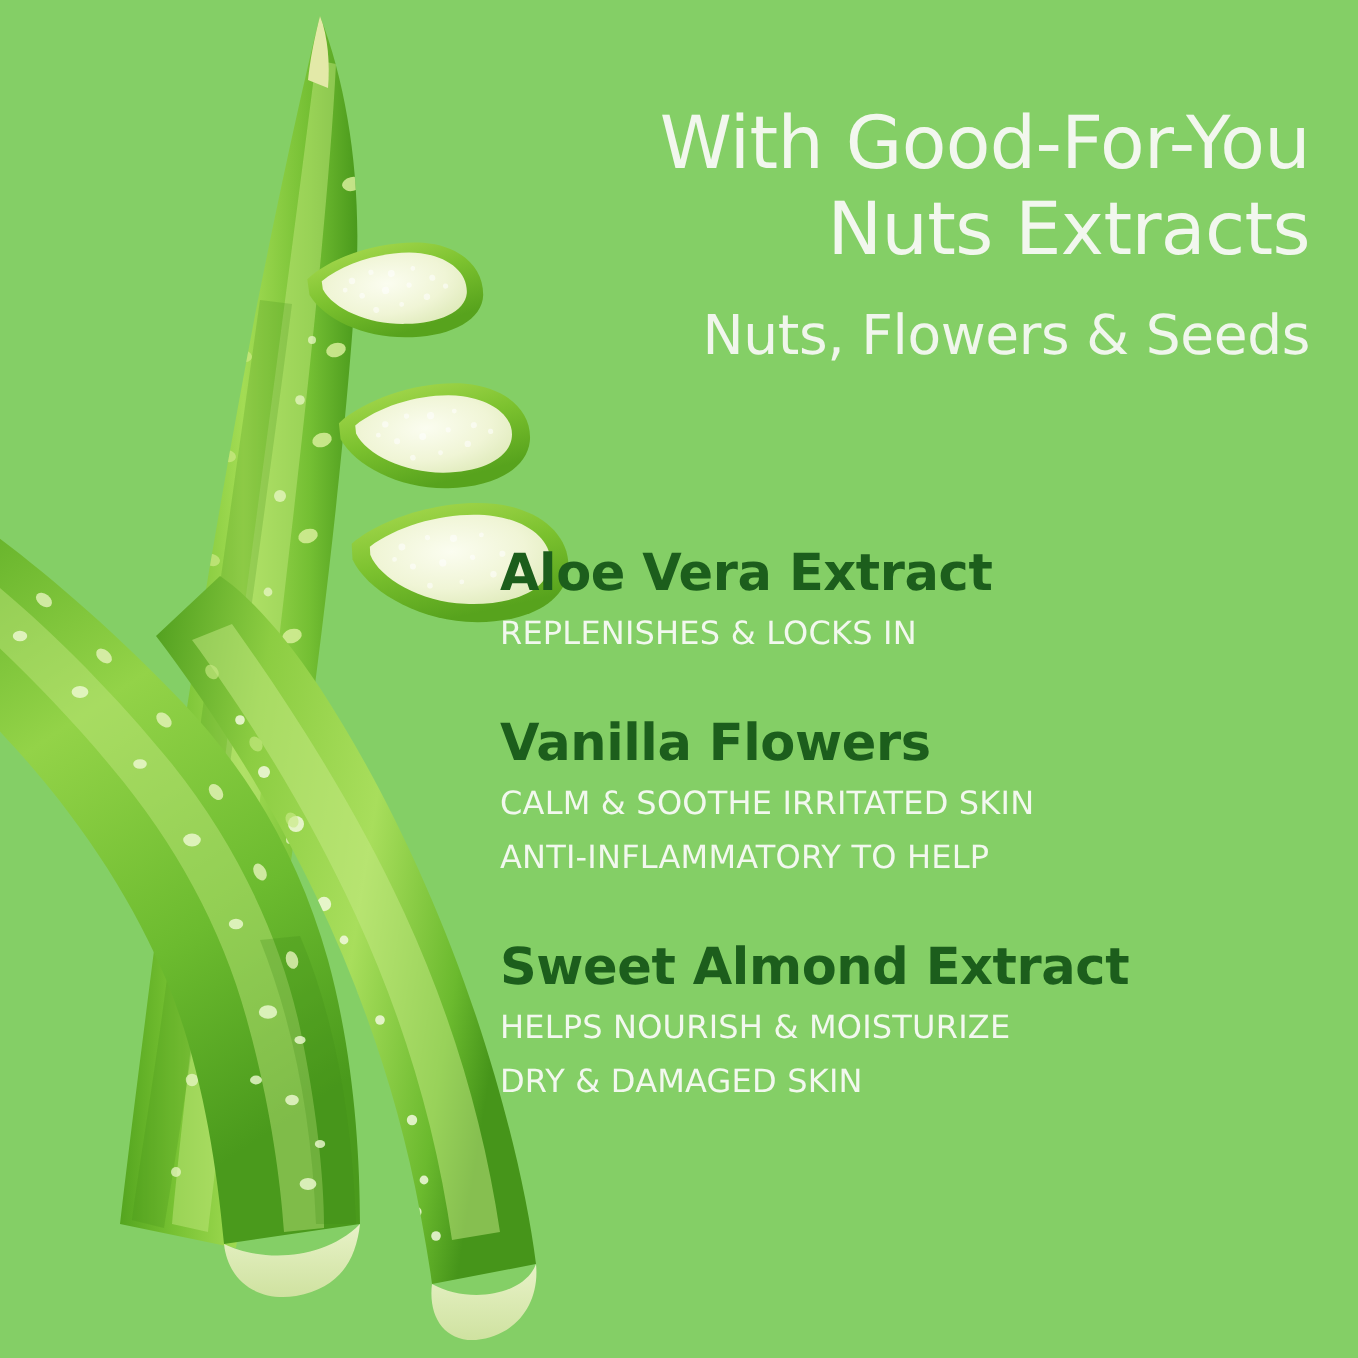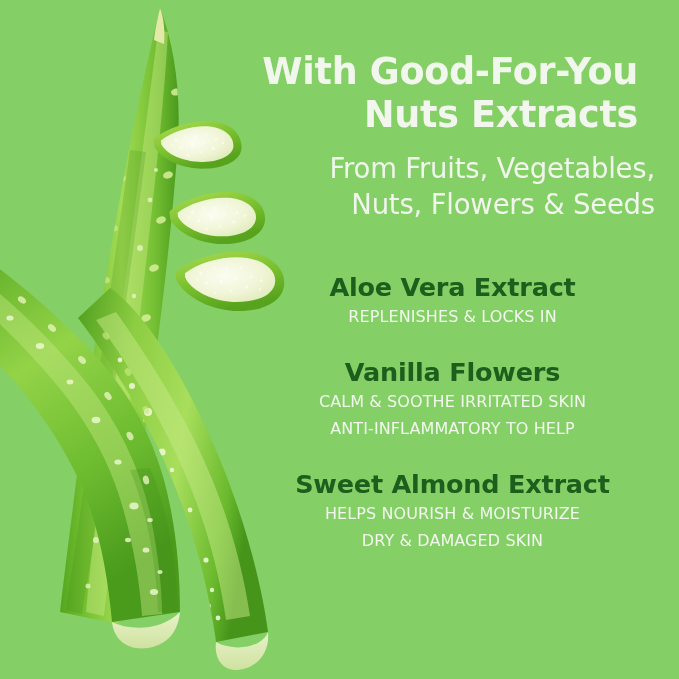--- a/index.html
+++ b/index.html
@@ -41,26 +41,26 @@
     position: absolute;
     left: 250px;
     top: 0;
     width: 405px;
     height: 679px;
     text-align: right;
   }
 
   .headline {
     position: absolute;
-    right: 17px;
+    right: 0;
     top: 50px;
     width: 100%;
     font-size: 36.5px;
     line-height: 43px;
-    font-weight: bold;
+    font-weight: normal;
     color: #f2f7ee;
     letter-spacing: -0.3px;
     text-align: right;
   }
   .headline .hl-line {
     display: block;
     white-space: nowrap;
   }
 
   .subhead {
@@ -81,21 +81,21 @@
   }
 
   .extracts {
     position: absolute;
     right: 0;
     top: 272px;
     width: 100%;
   }
   .extract-block {
     margin-bottom: 27px;
-    text-align: center;
+    text-align: left;
   }
   .extract-title {
     font-size: 25.5px;
     line-height: 31px;
     font-weight: bold;
     color: #1c5e1c;
     letter-spacing: -0.2px;
     white-space: nowrap;
   }
   .extract-desc {
@@ -378,21 +378,20 @@
   </div>
 
   <div class="text-col">
 
     <div class="headline">
       <span class="hl-line">With Good-For-You</span>
       <span class="hl-line">Nuts Extracts</span>
     </div>
 
     <div class="subhead">
-      <span class="sh-line">From Fruits, Vegetables,</span>
       <span class="sh-line">Nuts, Flowers &amp; Seeds</span>
     </div>
 
     <div class="extracts">
 
       <div class="extract-block">
         <div class="extract-title">Aloe Vera Extract</div>
         <div class="extract-desc">
           <span class="d-line">REPLENISHES &amp; LOCKS IN</span>
         </div>

